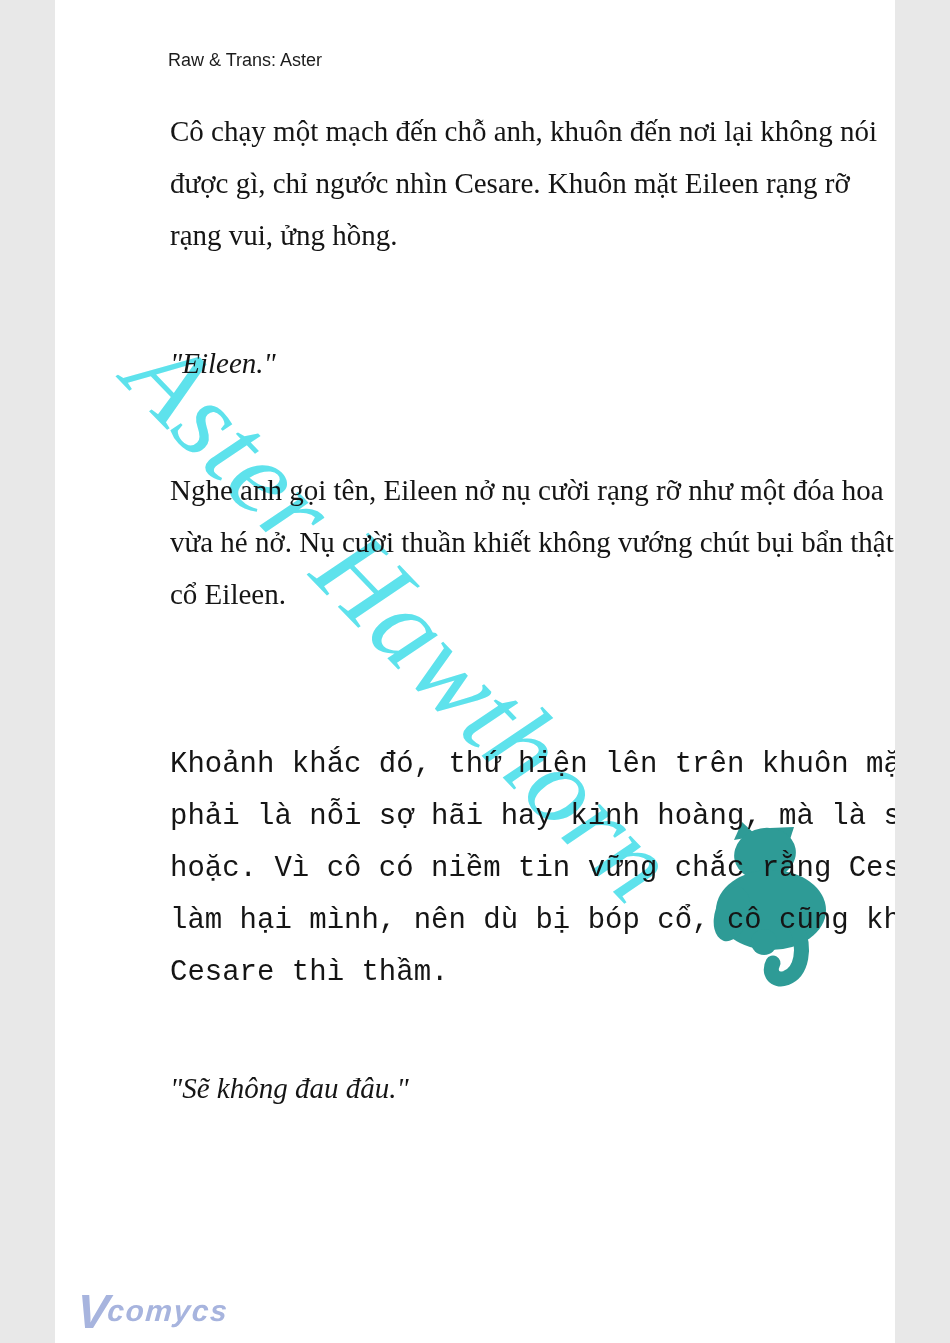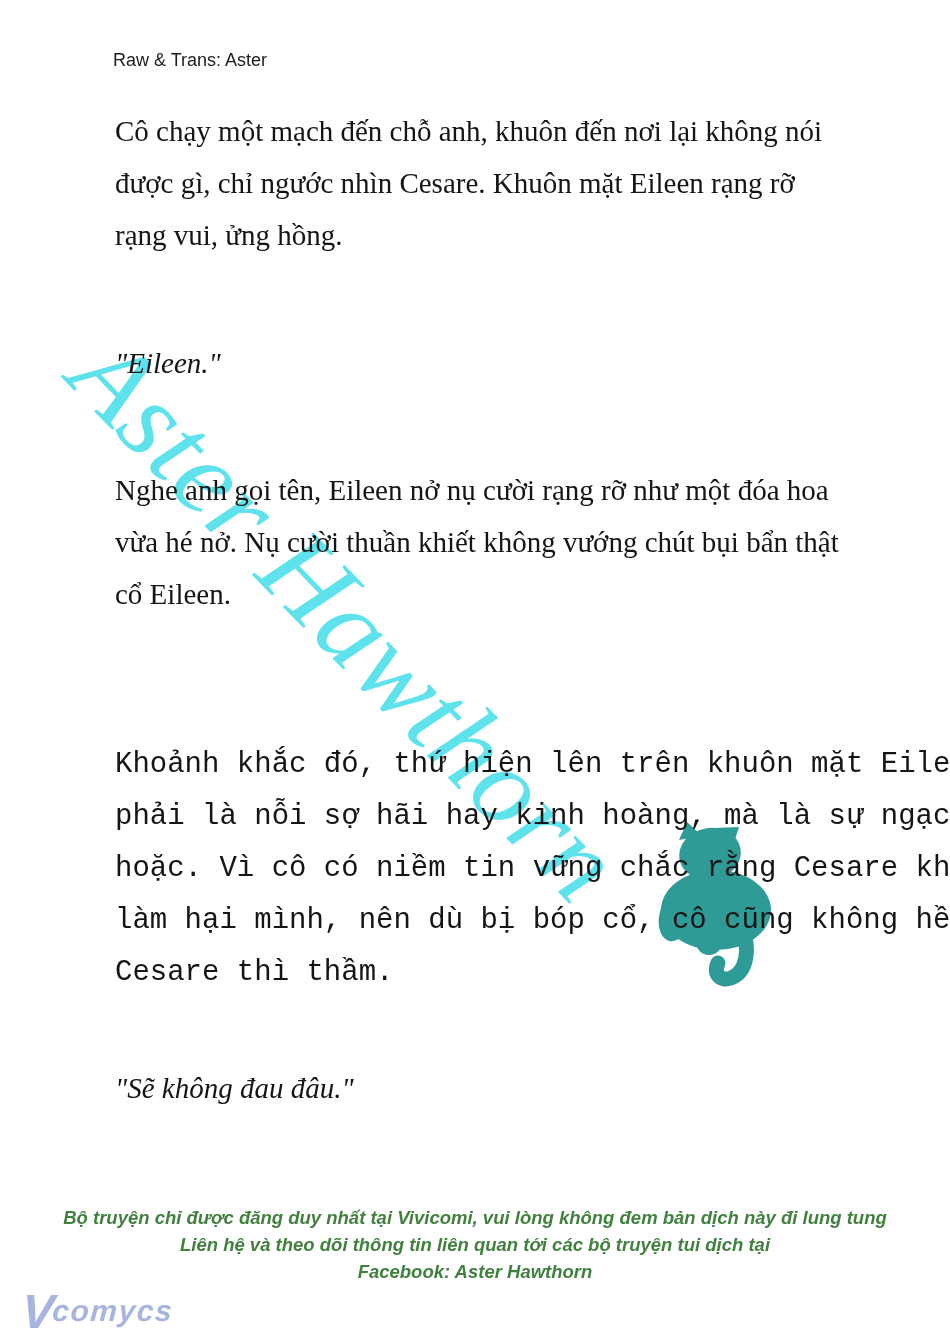--- a/index.html
+++ b/index.html
@@ -1,18 +1,18 @@
 <!DOCTYPE html>
 <html style="--watermark-color: #5ee2ec; --cat-color: #2e9b96; --footer-color: #42803f; --logo-color: #a7b4de; --text-color: #151515;"><head>
 <meta charset="utf-8">
 <style>
   html, body { margin: 0; padding: 0; background: #e8e8e8; }
   .page {
     position: relative;
-    width: 950px; height: 1343px;
+    width: 840px; height: 1343px;
     margin: 0 auto;
     background: #ffffff;
     overflow: hidden;
     font-family: "Liberation Serif", "DejaVu Serif", serif;
     color: var(--text-color, #151515);
   }
   .header-credit {
     position: absolute; left: 113px; top: 50px; z-index: 3;
     font-family: "Liberation Sans", "DejaVu Sans", sans-serif;
     font-size: 18px; color: #1c1c1c;
@@ -104,23 +104,18 @@
     <div class="line">phải là nỗi sợ hãi hay kinh hoàng, mà là sự ngạc nhiên và nghi</div>
     <div class="line">hoặc. Vì cô có niềm tin vững chắc rằng Cesare không bao giờ</div>
     <div class="line">làm hại mình, nên dù bị bóp cổ, cô cũng không hề sợ hãi.</div>
     <div class="line">Cesare thì thầm.</div>
   </div>
 
   <div class="bodytext q2 quote">
     <div class="line">"Sẽ không đau đâu."</div>
   </div>
 
-  <div class="footer-notice">
-    <div class="line">Bộ truyện chỉ được đăng duy nhất tại Vivicomi, vui lòng không đem bản dịch này đi lung tung</div>
-    <div class="line">Liên hệ và theo dõi thông tin liên quan tới các bộ truyện tui dịch tại</div>
-    <div class="line">Facebook: Aster Hawthorn</div>
-  </div>
 
   <div class="site-logo">
     <span class="logo-initial">V</span><span>comycs</span>
   </div>
 
 </div>
 
 </body></html>

